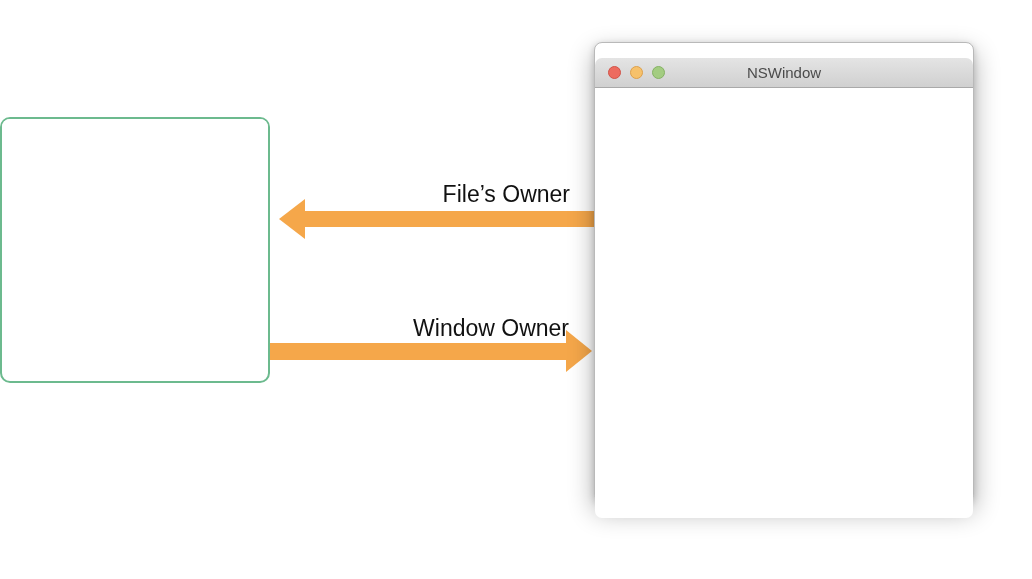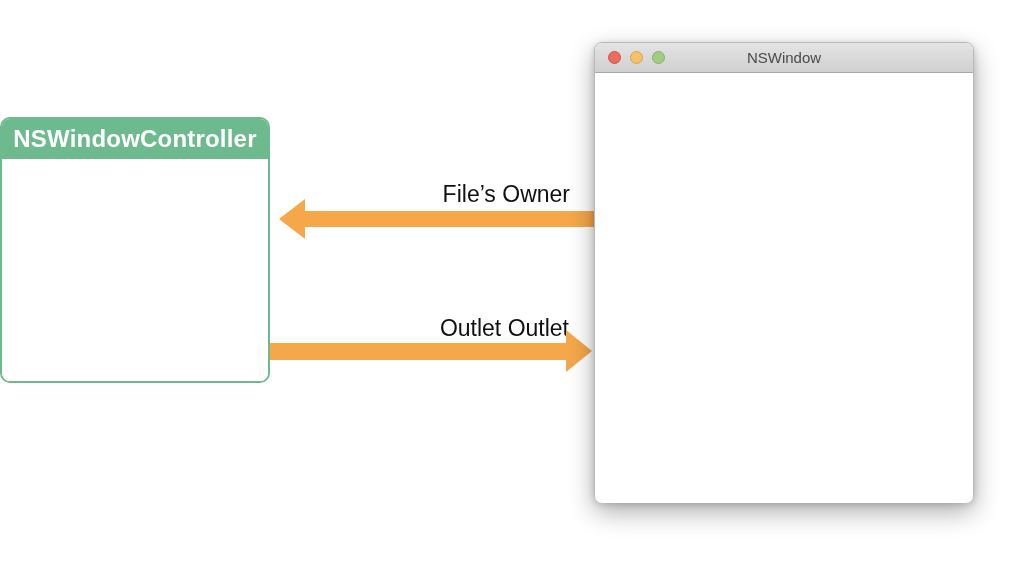--- a/index.html
+++ b/index.html
@@ -62,20 +62,21 @@
     box-shadow: 0 10px 26px rgba(0,0,0,0.32), 0 2px 7px rgba(0,0,0,0.18);
   }
   .titlebar {
     position: relative;
     height: 29px;
     background: linear-gradient(#e4e4e4, #d0d0d0);
     border-bottom: 1px solid #a9a9a9;
     border-radius: 7px 7px 0 0;
     display: flex;
     align-items: center;
+    margin-top: 15px;
   }
   .traffic-lights {
     position: absolute;
     left: 13px;
     top: 8px;
     display: flex;
     gap: 9px;
   }
   .light {
     width: 13px;
@@ -135,34 +136,31 @@
   }
   .fo-label { left: 280px; top: 181px; }
   .wo-label { left: 279px; top: 315px; }
 </style>
 </head>
 <body>
 
 <div class="stage">
 
   <div class="controller-box">
-    <div class="controller-header">
-      <span class="controller-title">NSWindowController</span>
-    </div>
     <div class="controller-body"></div>
   </div>
 
   <div>
     <div class="arrow-label fo-label">File’s Owner</div>
     <div class="arrow-shaft fo-shaft"></div>
     <div class="arrow-head fo-head"></div>
   </div>
 
   <div>
-    <div class="arrow-label wo-label">Outlet Outlet</div>
+    <div class="arrow-label wo-label">Window Owner</div>
     <div class="arrow-shaft wo-shaft"></div>
     <div class="arrow-head wo-head"></div>
   </div>
 
   <div class="mac-window">
     <div class="titlebar">
       <div class="traffic-lights">
         <div class="light red"></div>
         <div class="light yellow"></div>
         <div class="light green"></div>

